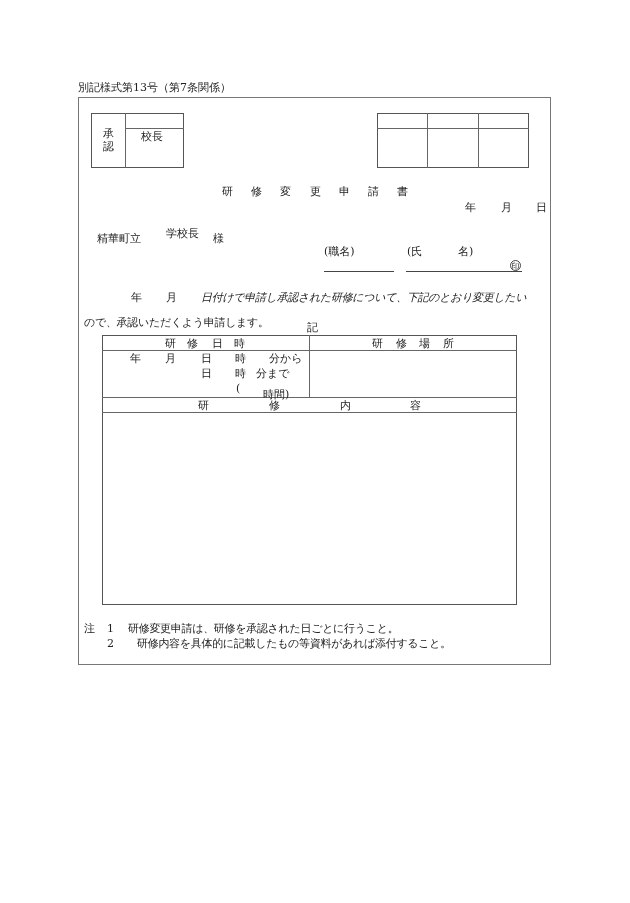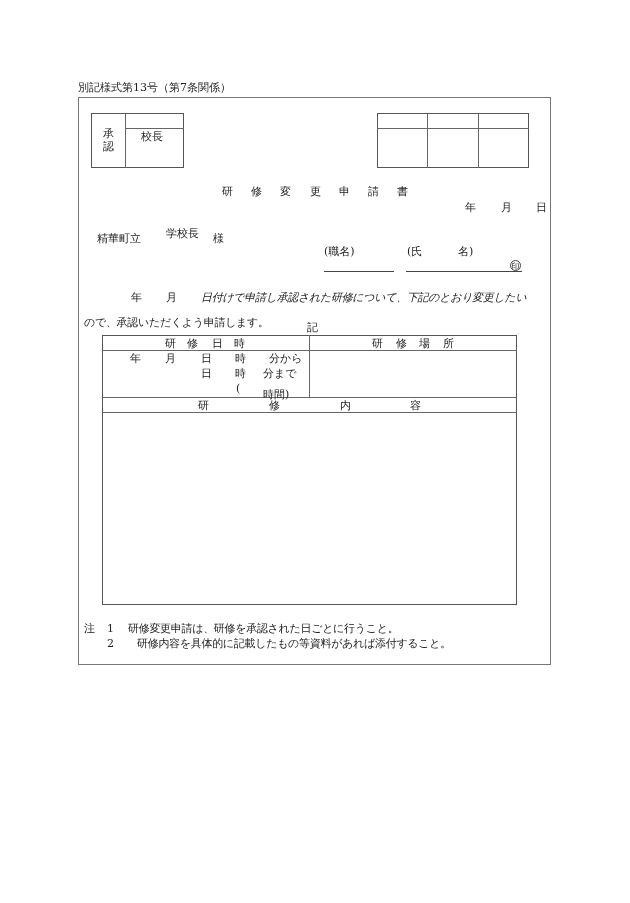--- a/index.html
+++ b/index.html
@@ -90,21 +90,21 @@
 </div>
 
 <div class="abs" style="left:130px; top:353px;">年</div>
 <div class="abs" style="left:165px; top:353px;">月</div>
 <div class="abs" style="left:201px; top:353px;">日</div>
 <div class="abs" style="left:235px; top:353px;">時</div>
 <div class="abs" style="left:269px; top:353px;">分から</div>
 
 <div class="abs" style="left:201px; top:368px;">日</div>
 <div class="abs" style="left:235px; top:368px;">時</div>
-<div class="abs" style="left:263px; top:368px;text-align:right;">分まで</div>
+<div class="abs" style="left:256px; top:368px;text-align:right;">分まで</div>
 
 <div class="abs" style="left:236px; top:383px;">(</div>
 <div class="abs" style="left:263px; top:383px;margin-top:6px;">時間)</div>
 
 <div class="box" style="left:103px; top:351px; width:206px; height:46px; border:none;"></div>
 <div class="box" style="left:310px; top:351px; width:206px; height:46px; border:none;"></div>
 
 <div>
   <div class="abs" style="left:198px; top:400px;">研</div>
   <div class="abs" style="left:269px; top:400px;">修</div>

